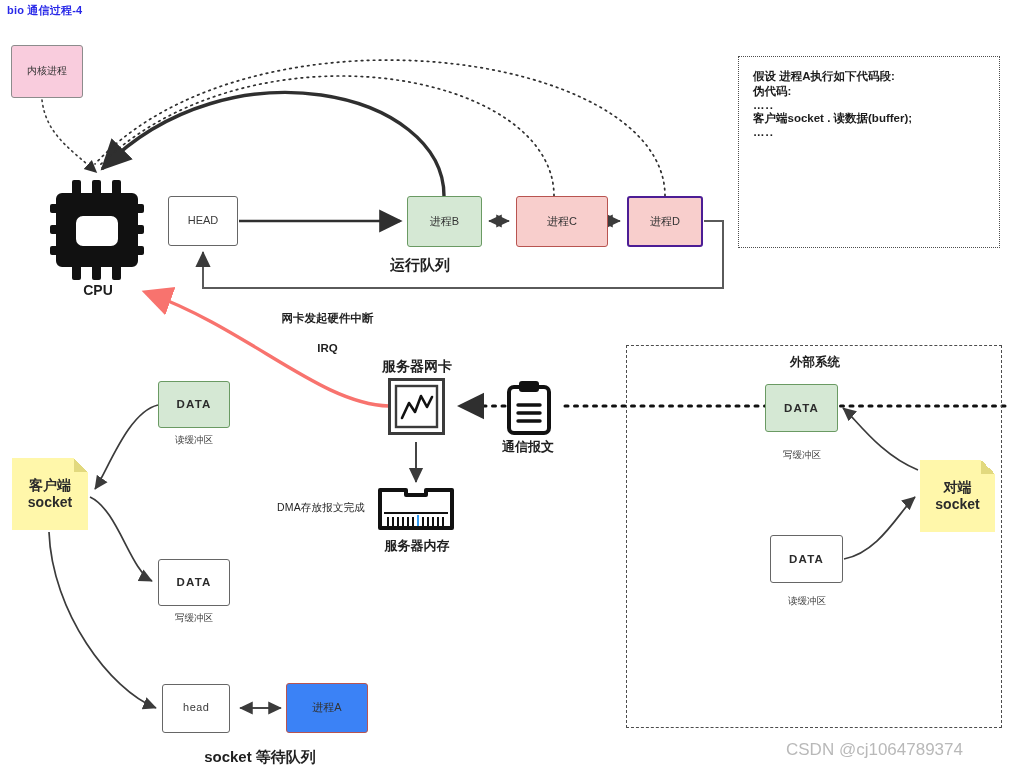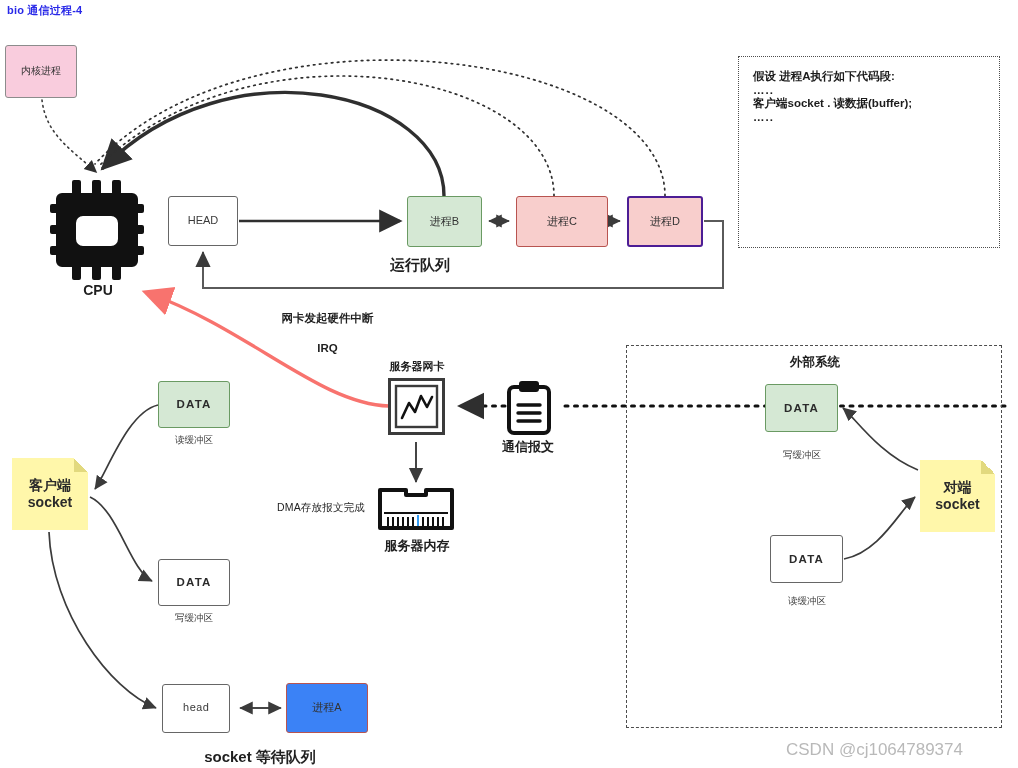--- a/index.html
+++ b/index.html
@@ -8,21 +8,21 @@
   #canvas{position:absolute;inset:0;width:1018px;height:768px;}
   svg.layer{position:absolute;left:0;top:0;width:1018px;height:768px;pointer-events:none;}
 
   .node{position:absolute;box-sizing:border-box;display:flex;align-items:center;
         justify-content:center;text-align:center;line-height:1.25;}
   .boxed{border:1px solid #666666;border-radius:3px;background:#ffffff;}
 
   .title{position:absolute;left:7px;top:3px;font-size:11px;font-weight:bold;
          color:#2828e8;letter-spacing:.2px;}
 
-  .kernel-proc{left:5px;top:45px;width:72px;height:53px;background:#f9ccdd;
+  .kernel-proc{left:11px;top:45px;width:72px;height:53px;background:#f9ccdd;
                border:1px solid #8c8c8c;border-radius:3px;font-size:10px;color:#333;}
 
   .cpu-label{left:58px;top:283px;width:80px;height:16px;font-size:14px;font-weight:bold;}
 
   .head-box{left:168px;top:196px;width:70px;height:50px;font-size:11px;color:#3a3a3a;}
   .proc-b{left:407px;top:196px;width:75px;height:51px;background:#d5e8d4;
           border:1px solid #6a9a63;border-radius:3px;font-size:11px;color:#333;}
   .proc-c{left:516px;top:196px;width:92px;height:51px;background:#f8cecc;
           border:1px solid #b85450;border-radius:3px;font-size:11px;color:#333;}
   .proc-d{left:627px;top:196px;width:76px;height:51px;background:#f8cecc;
@@ -34,21 +34,21 @@
            padding:12px 14px;font-size:11.5px;color:#1c1c1c;}
   .codebox .ln{font-weight:bold;margin:0;}
   .cl1{margin-top:2px;}
   .cl2{margin-top:40px;margin-left:8px;}
   .cl3{margin-top:16px;margin-left:38px;letter-spacing:1px;}
   .cl4{margin-top:11px;margin-left:38px;}
   .cl5{margin-top:14px;margin-left:38px;letter-spacing:1px;}
 
   .irq-label{left:265px;top:316px;width:125px;height:34px;flex-direction:column;
              font-size:11.5px;font-weight:bold;gap:16px;}
-  .nic-title{left:365px;top:358px;width:104px;height:18px;font-size:11px;font-weight:bold;}
+  .nic-title{left:365px;top:358px;width:104px;height:18px;font-size:14px;font-weight:bold;}
   .mem-title{left:363px;top:537px;width:108px;height:18px;font-size:13px;font-weight:bold;}
   .dma-label{left:265px;top:500px;width:112px;height:16px;font-size:10.5px;font-weight:normal;
              letter-spacing:.2px;}
   .msg-label{left:478px;top:437px;width:100px;height:20px;font-size:13px;font-weight:bold;}
 
   .client-socket{left:12px;top:458px;width:76px;height:72px;background:#fff7aa;
                  font-size:14px;font-weight:bold;color:#2b2b2b;flex-direction:column;}
   .peer-socket{left:920px;top:460px;width:75px;height:72px;background:#fff7aa;
                font-size:14px;font-weight:bold;color:#2b2b2b;flex-direction:column;}
   .fold{position:absolute;right:0;top:0;width:14px;height:14px;
@@ -179,20 +179,21 @@
   <div class="node proc-c">
     <span>进程C</span>
   </div>
   <div class="node proc-d">
     <span>进程D</span>
   </div>
   <div class="node runq-label">运行队列</div>
 
   <div class="codebox">
     <p class="ln cl1">假设 进程A执行如下代码段:</p>
+    <p class="ln cl2">伪代码:</p>
     <p class="ln cl3">…..</p>
     <p class="ln cl4">客户端socket . 读数据(buffer);</p>
     <p class="ln cl5">…..</p>
   </div>
 
   <div class="node irq-label">
     <span>网卡发起硬件中断</span>
     <span>IRQ</span>
   </div>
 

